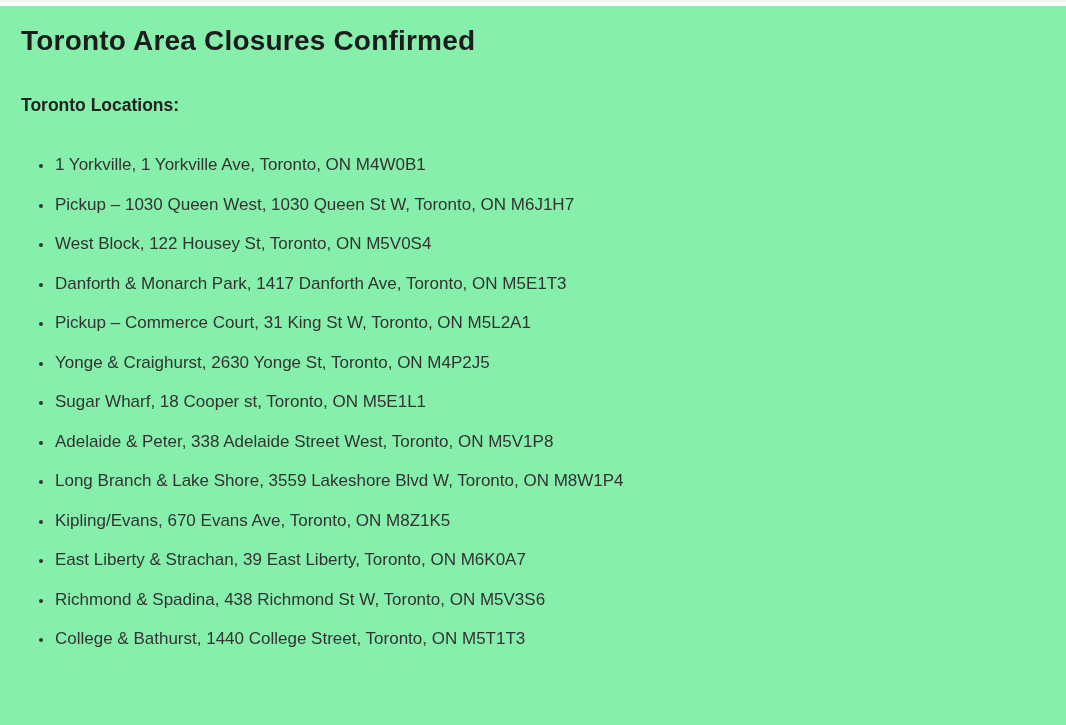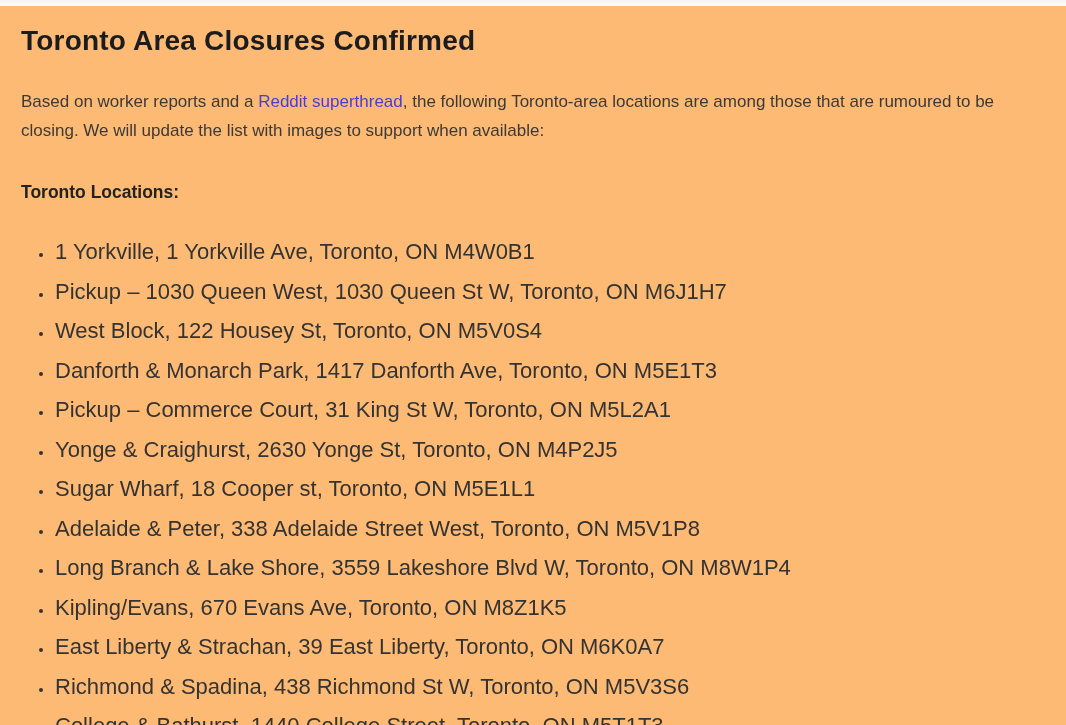--- a/index.html
+++ b/index.html
@@ -5,21 +5,21 @@
   * { box-sizing: border-box; }
   html, body {
     margin: 0;
     padding: 0;
     background: #ffffff;
     font-family: "Liberation Sans", "DejaVu Sans", sans-serif;
   }
   .page {
     width: 1066px;
     height: 725px;
-    background: #fdba74;
+    background: #86efac;
     overflow: hidden;
     position: relative;
   }
   .top-shadow {
     height: 6px;
     width: 100%;
     background: linear-gradient(to bottom, #f2f2f3, #ffffff);
   }
   .content {
     padding: 0 21px;
@@ -51,41 +51,40 @@
     font-weight: 700;
     color: #222222;
   }
   ul.locations {
     margin: 39px 0 0 0;
     padding: 0 0 0 33px;
     list-style: disc outside;
     color: #333333;
   }
   ul.locations li {
-    font-size: 22px;
+    font-size: 17px;
     line-height: 19px;
     margin-bottom: 20.5px;
     color: #333333;
     padding-left: 1px;
   }
   ul.locations li::marker {
     font-size: 13px;
     color: #333333;
   }
 </style>
 </head>
 <body>
 
 <div class="page">
   <div class="top-shadow"></div>
   <div class="content">
 
     <h1 class="article-title">Toronto Area Closures Confirmed</h1>
 
-    <p class="intro"><span>Based on worker reports and a </span><a href="#">Reddit superthread</a><span>, the following Toronto-area locations are among those that are rumoured to be closing. We will update the list with images to support when available:</span></p>
 
     <p class="section-heading">Toronto Locations:</p>
 
     <ul class="locations">
       <li>1 Yorkville, 1 Yorkville Ave, Toronto, ON M4W0B1</li>
       <li>Pickup – 1030 Queen West, 1030 Queen St W, Toronto, ON M6J1H7</li>
       <li>West Block, 122 Housey St, Toronto, ON M5V0S4</li>
       <li>Danforth &amp; Monarch Park, 1417 Danforth Ave, Toronto, ON M5E1T3</li>
       <li>Pickup – Commerce Court, 31 King St W, Toronto, ON M5L2A1</li>
       <li>Yonge &amp; Craighurst, 2630 Yonge St, Toronto, ON M4P2J5</li>

